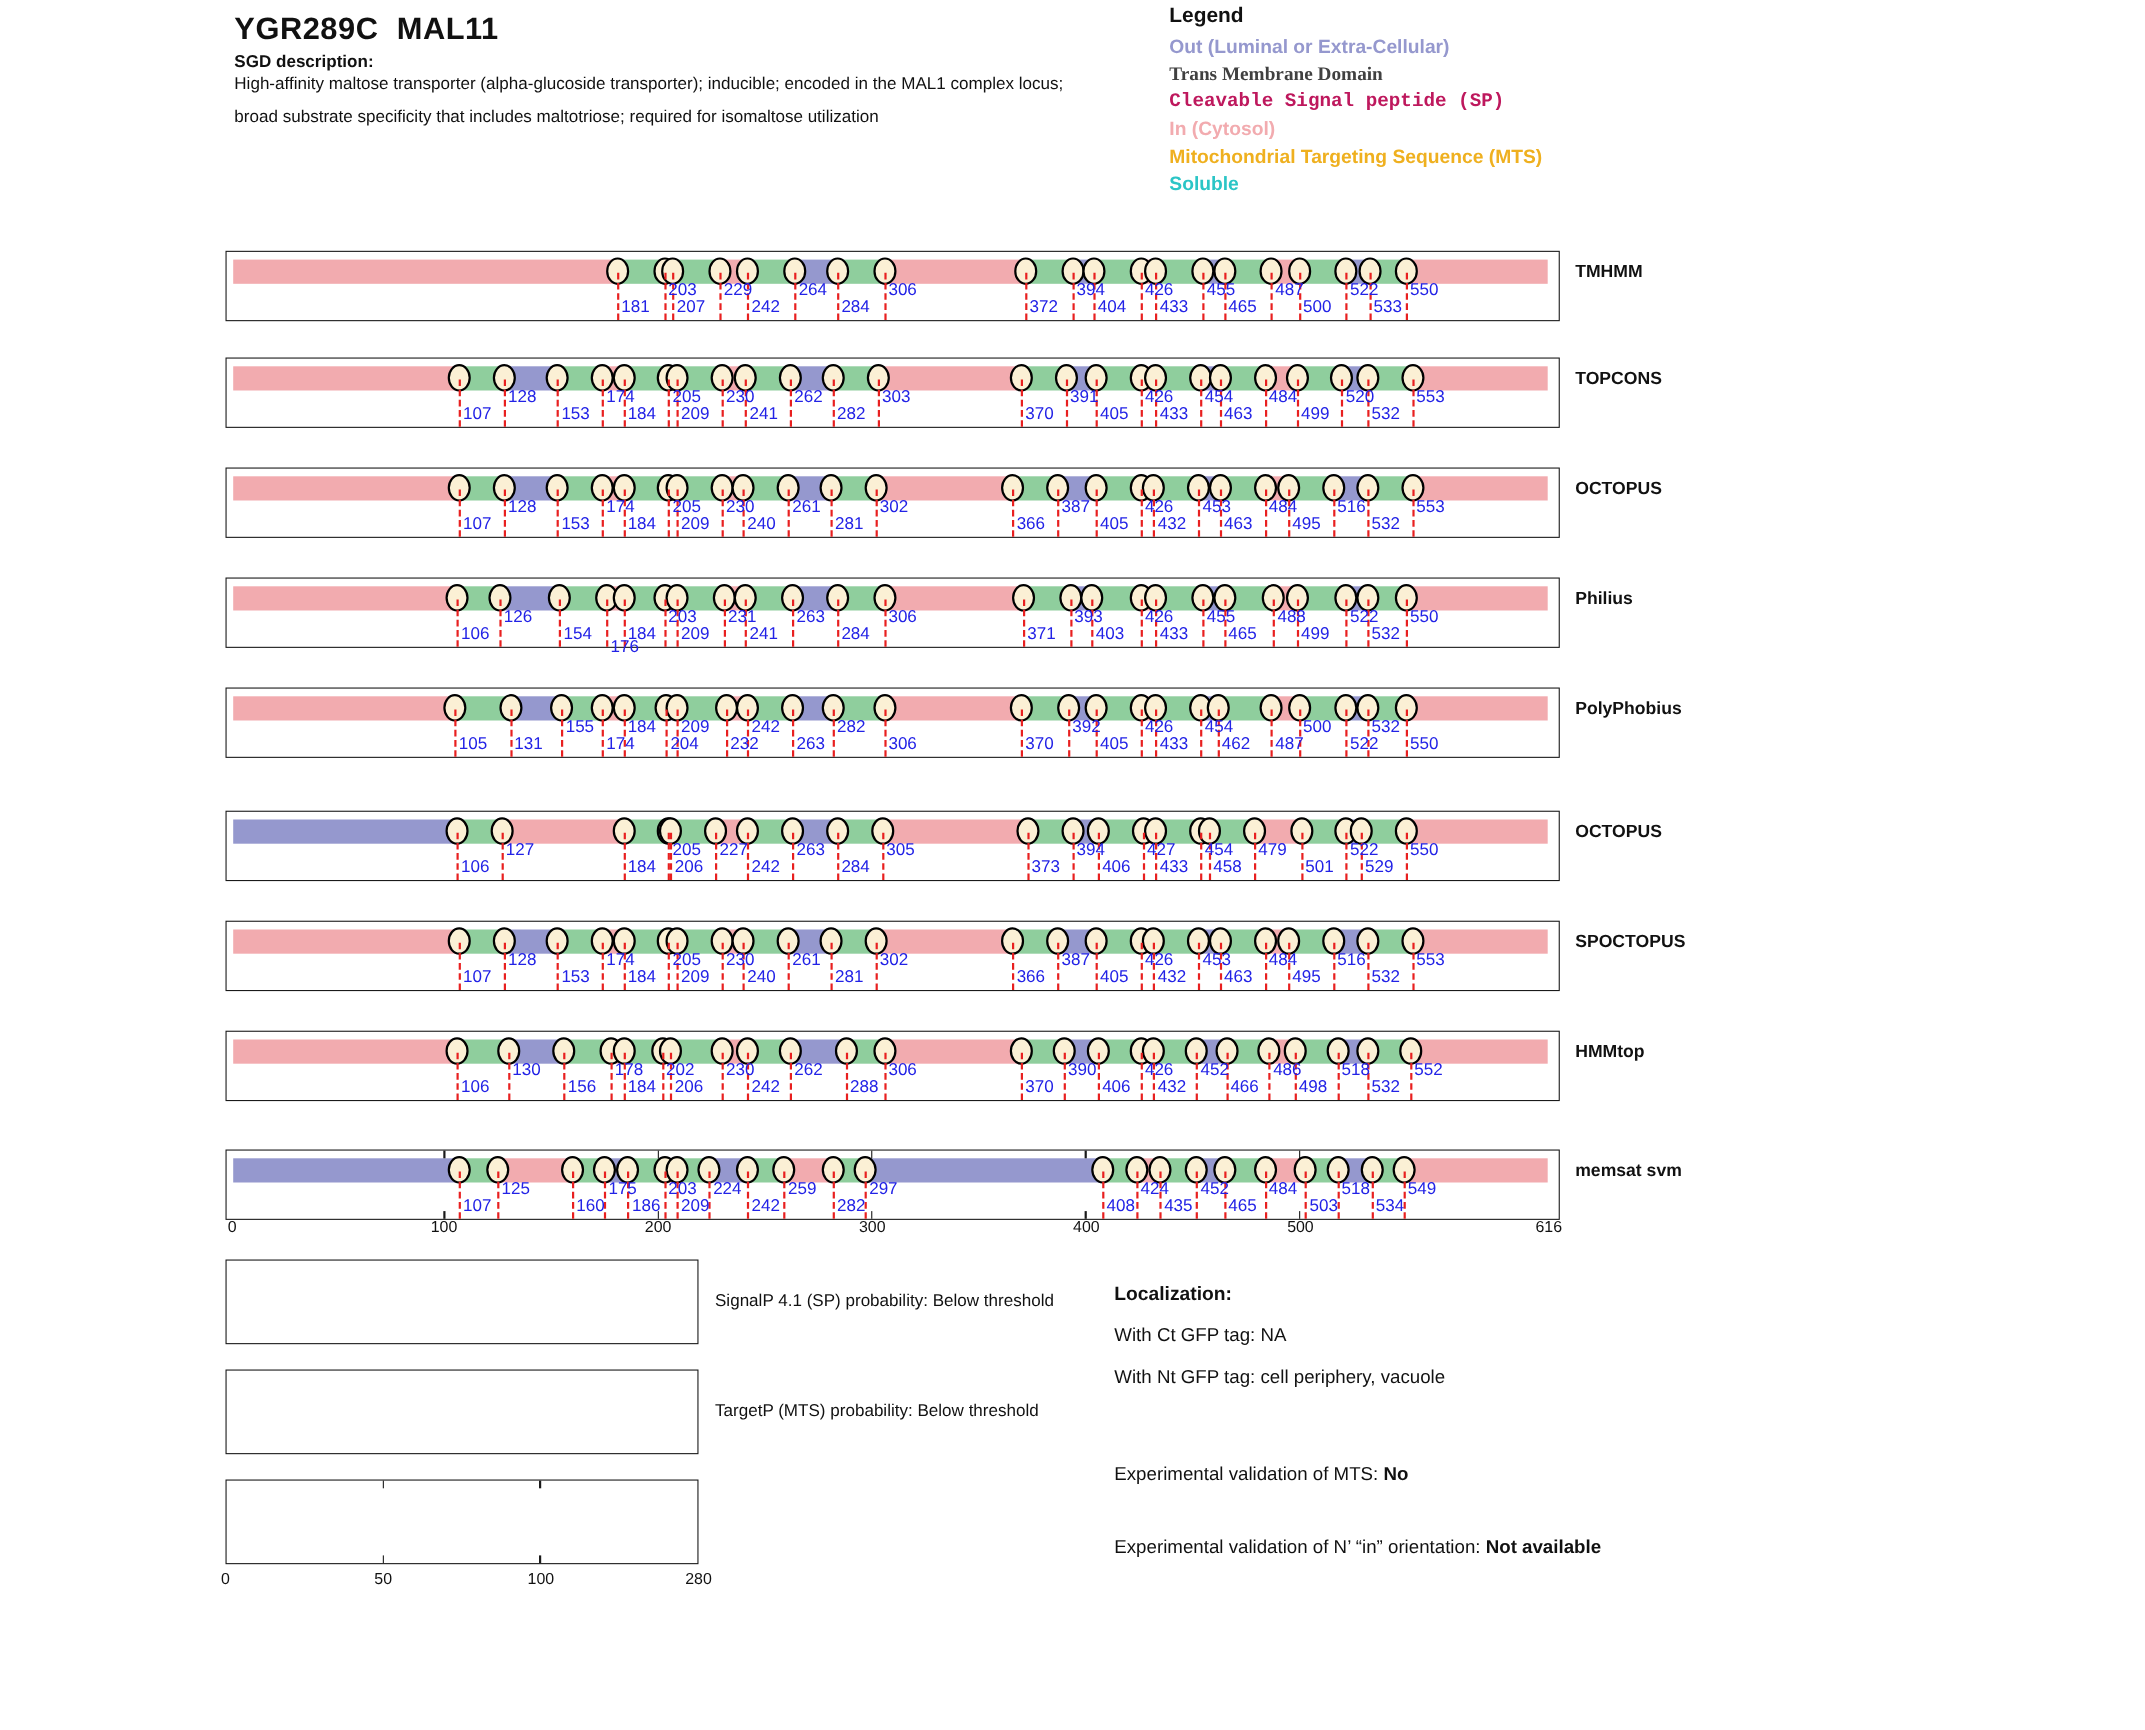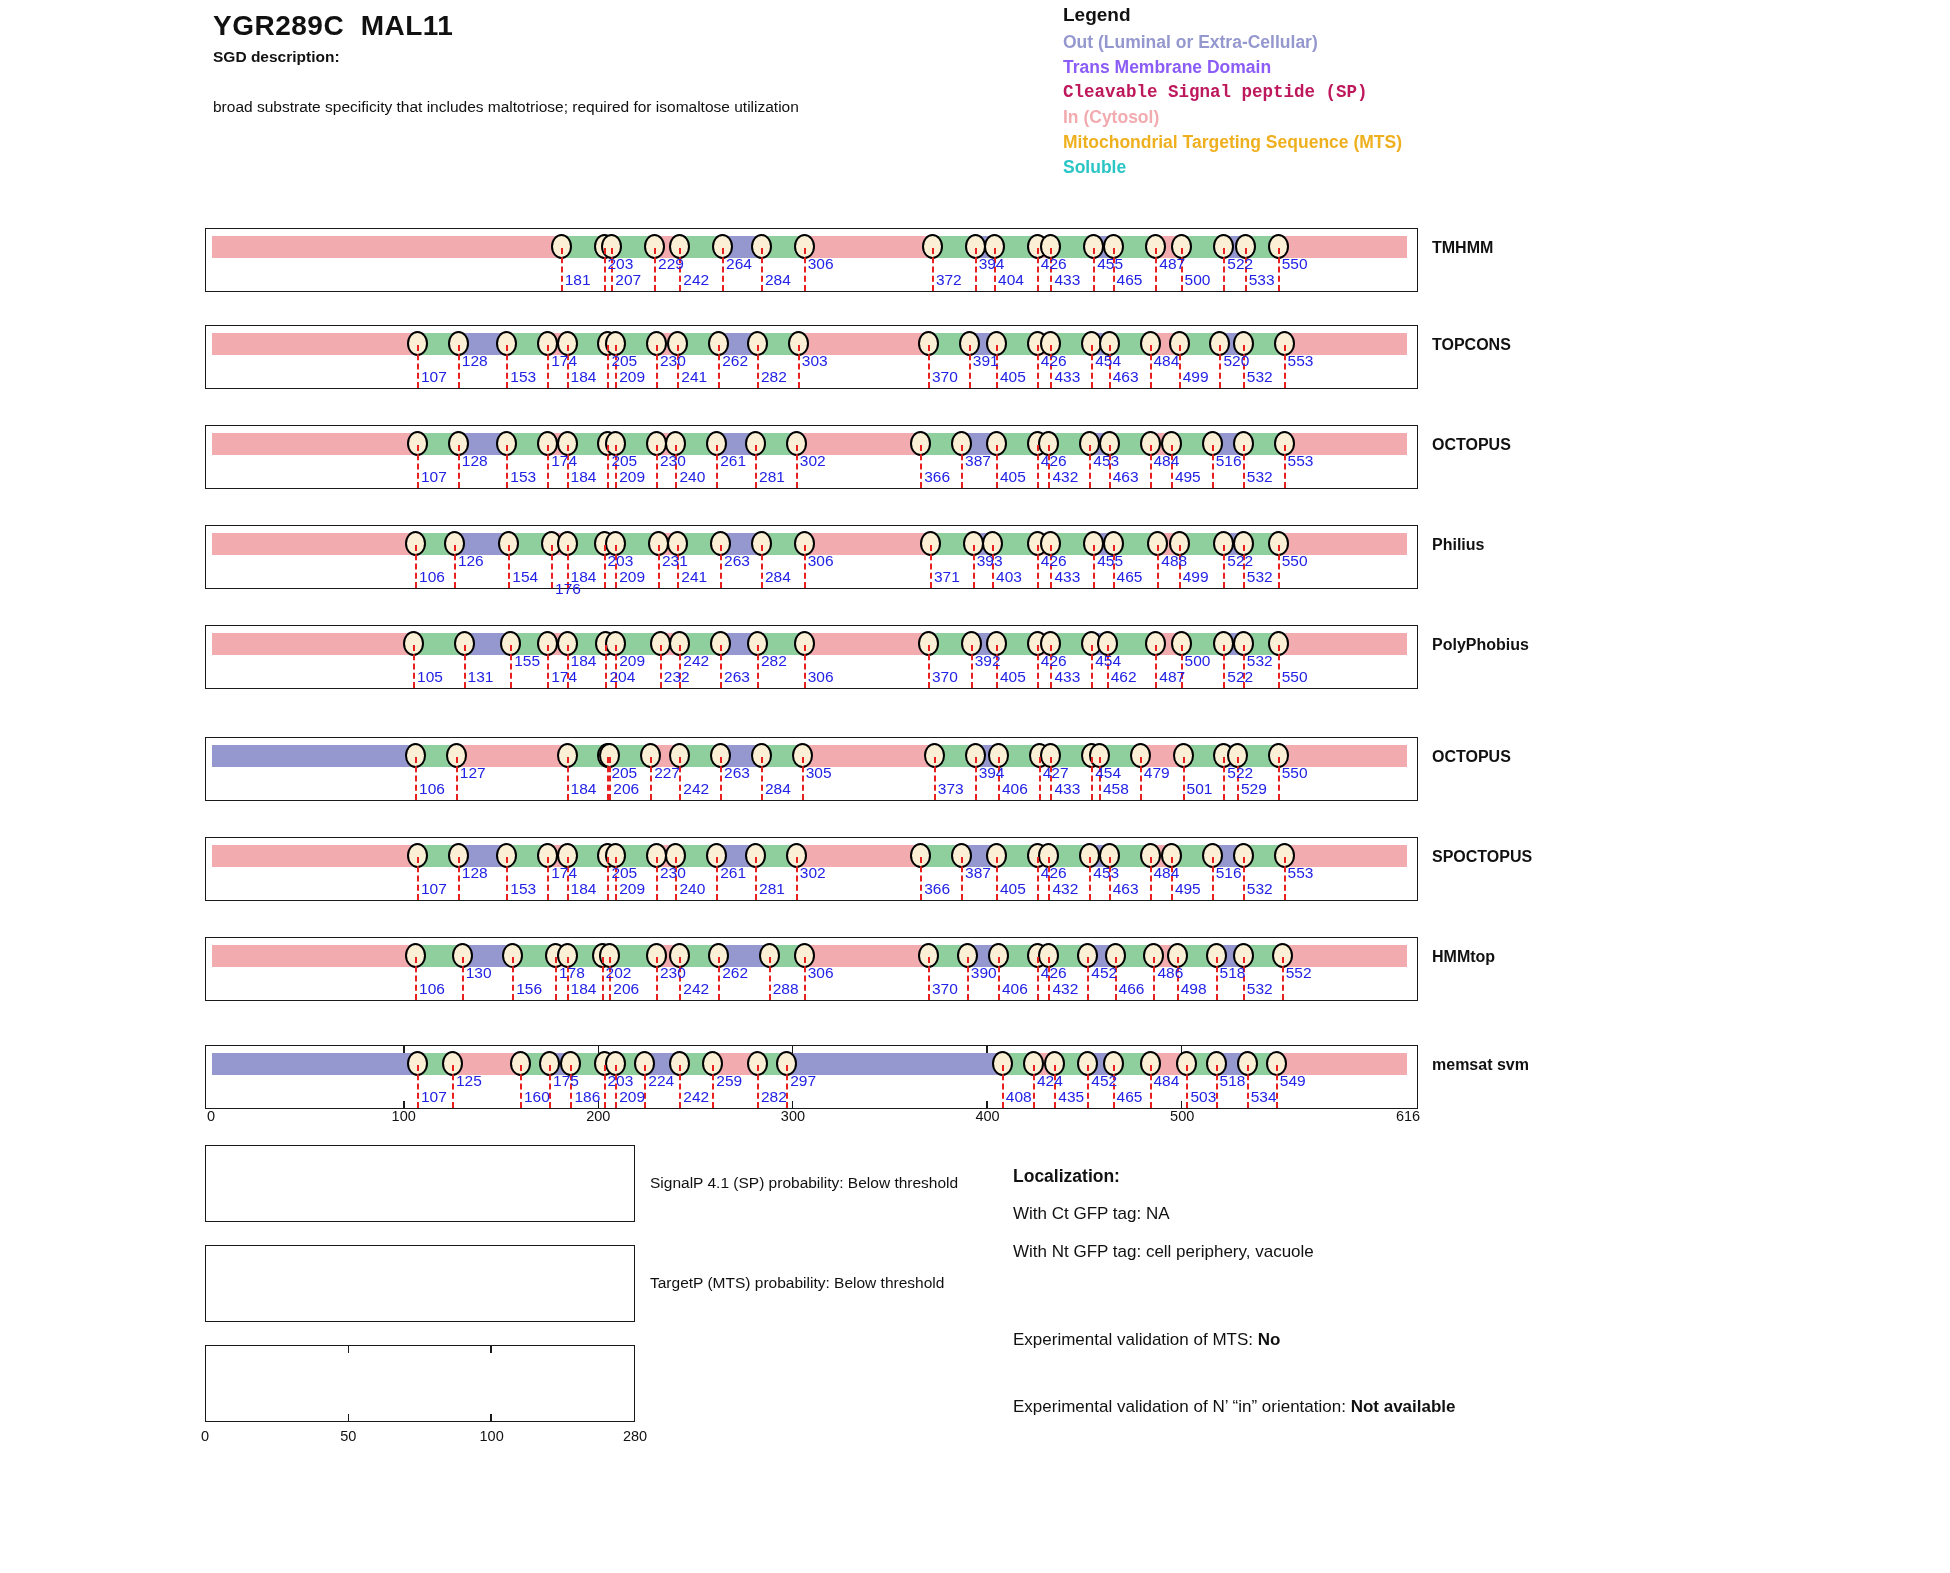--- a/index.html
+++ b/index.html
@@ -37,27 +37,28 @@
   #info-mts{top:1330px;} #info-orient{top:1390px;width:450px;line-height:33px;}
   .bold{font-weight:bold;}
 </style>
 </head>
 <body>
 
 <div id="canvas">
 
   <div id="page-title" class="abs">YGR289C  MAL11</div>
   <div id="sgd-label" class="abs">SGD description:</div>
+  <div id="desc-1" class="abs desc-line">High-affinity maltose transporter (alpha-glucoside transporter); inducible; encoded in the MAL1 complex locus;</div>
   <div id="desc-2" class="abs desc-line">broad substrate specificity that includes maltotriose; required for isomaltose utilization</div>
 
   <div id="legend" class="abs">
     <div id="legend-title">Legend</div>
     <div id="legend-items">
         <div class="legend-item" style="color: rgb(149, 152, 206);">Out (Luminal or Extra-Cellular)</div>
-        <div class="legend-item" style="color: #8b5cf6;">Trans Membrane Domain</div>
+        <div class="legend-item" style="color: #404040; font-family: Liberation Serif, serif;">Trans Membrane Domain</div>
         <div class="legend-item" style="color: #be185d; font-family: Liberation Mono, monospace;">Cleavable Signal peptide (SP)</div>
         <div class="legend-item" style="color: rgb(242, 171, 175);">In (Cytosol)</div>
         <div class="legend-item" style="color: rgb(239, 176, 31);">Mitochondrial Targeting Sequence (MTS)</div>
         <div class="legend-item" style="color: rgb(43, 197, 198);">Soluble</div>
       </div>
   </div>
 
   <div id="tracks">
       <div class="track-box" style="top: 228px;">
         <div class="plotarea">

